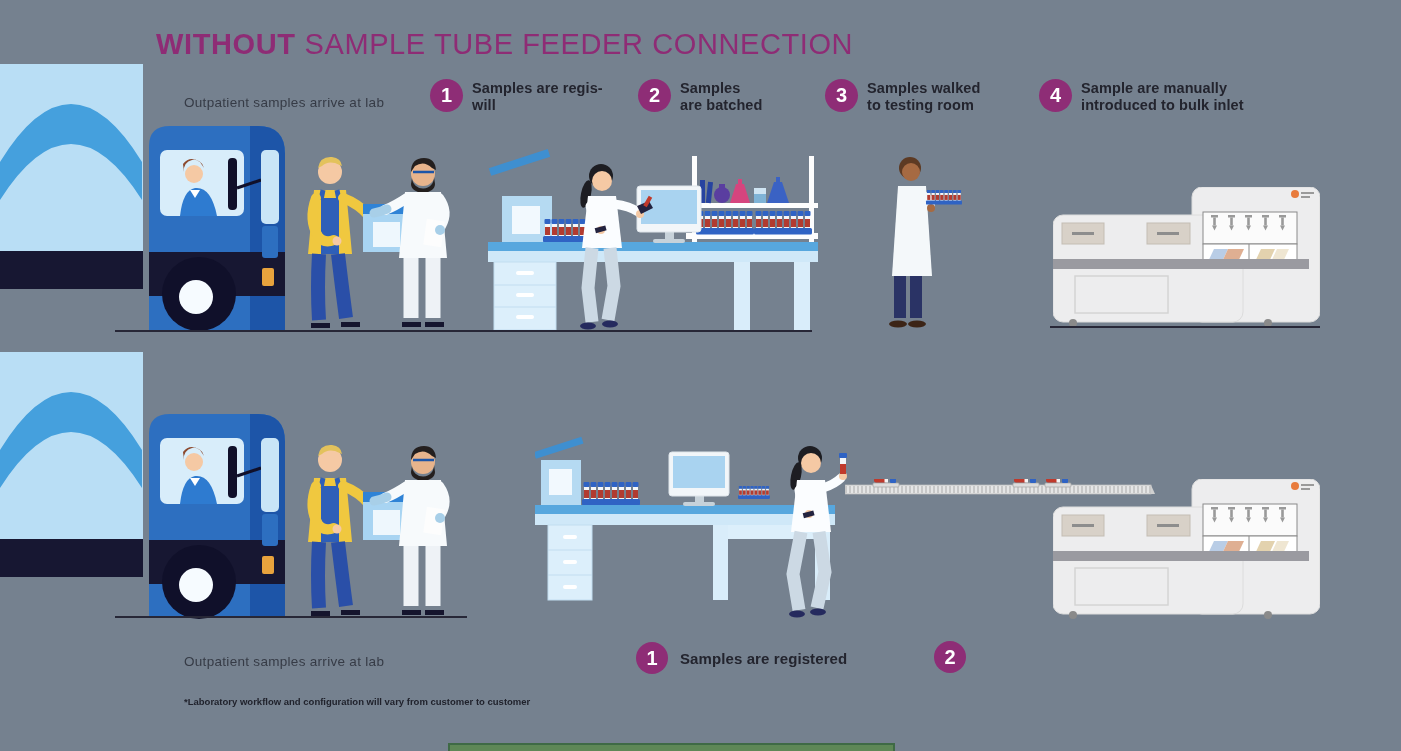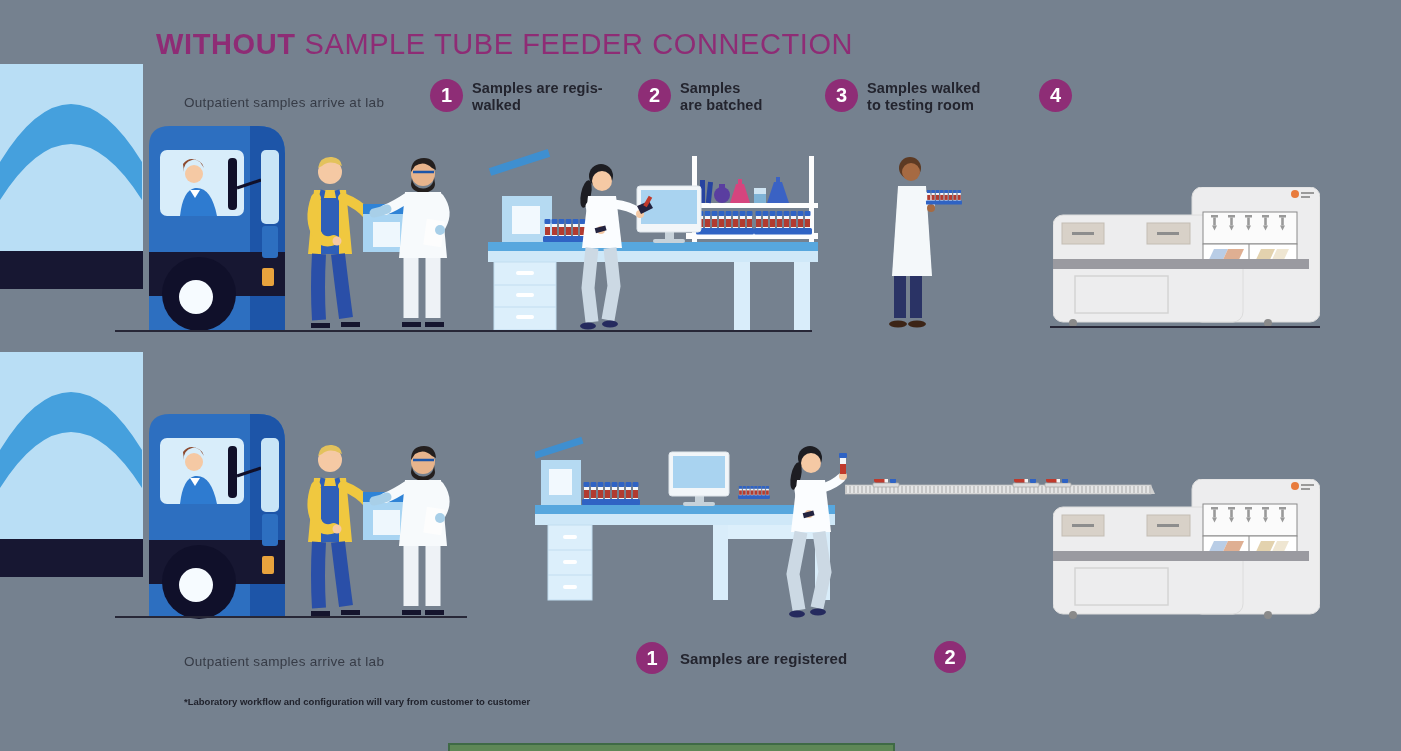--- a/index.html
+++ b/index.html
@@ -164,40 +164,42 @@
     <span class="b">WITHOUT</span><span class="r">SAMPLE TUBE FEEDER CONNECTION</span>
   </div>
 
   <div class="abs caption" style="left:184px;top:95px">Outpatient samples arrive at lab</div>
 
   <div class="abs step" style="left:430px;top:79px">
     <div class="step-circle">
         <span>1</span>
       </div>
     <div class="step-label">Samples are regis-
-walked</div>
+will</div>
   </div>
   <div class="abs step" style="left:638px;top:79px">
     <div class="step-circle">
         <span>2</span>
       </div>
     <div class="step-label">Samples
 are batched</div>
   </div>
   <div class="abs step" style="left:825px;top:79px">
     <div class="step-circle">
         <span>3</span>
       </div>
     <div class="step-label">Samples walked
 to testing room</div>
   </div>
   <div class="abs step" style="left:1039px;top:79px">
     <div class="step-circle">
         <span>4</span>
       </div>
+    <div class="step-label">Sample are manually
+introduced to bulk inlet</div>
   </div>
 
   <svg class="abs" style="left:0;top:62px" width="285" height="270" viewBox="0 0 285 270">
       <use href="#truck"></use>
     </svg>
 
   <svg class="abs" style="left:283px;top:146px" width="175" height="186" viewBox="0 0 175 186">
       <use href="#menbox"></use>
     </svg>
 

